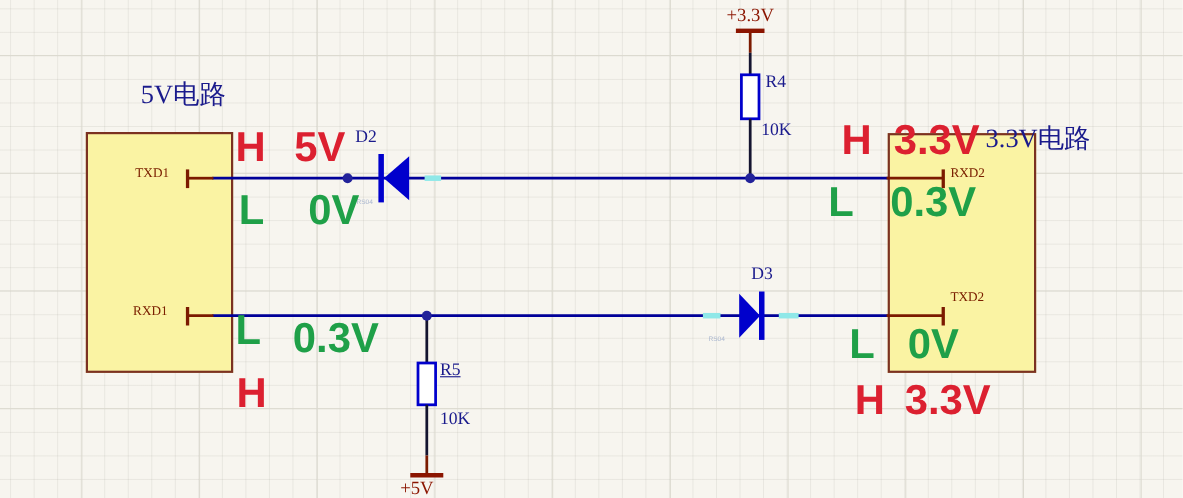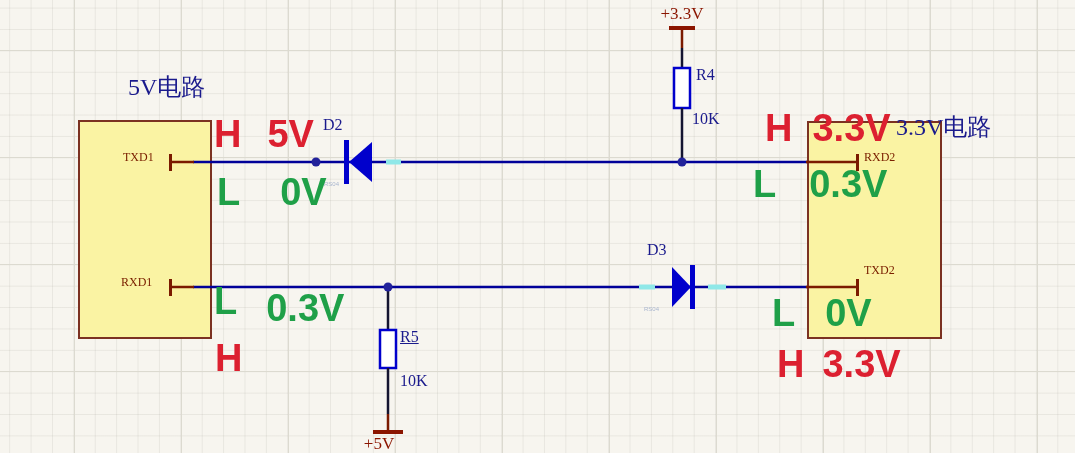--- a/index.html
+++ b/index.html
@@ -37,21 +37,21 @@
   .pin-txd2{left:864px;top:264px;}
   .pwr{font-size:17px;color:#8B1500;width:52px;text-align:center;}
   .pwr-3v3{left:656px;top:4px;}
   .pwr-5v{left:353px;top:434px;}
   .des{font-size:16px;color:#1A1A8C;}
   .r4-ref{left:696px;top:66px;}
   .r4-val{left:692px;top:110px;}
   .r5-ref{left:400px;top:328px;text-decoration:underline;}
   .r5-val{left:400px;top:372px;}
   .d2-ref{left:323px;top:116px;}
-  .d3-ref{left:647px;top:241px;}
+  .d3-ref{left:683px;top:241px;}
   .part{font-size:6px;color:#A9B6CF;font-family:"Liberation Sans","DejaVu Sans",sans-serif;}
   .d2-part{left:324px;top:181px;}
   .d3-part{left:644px;top:306px;}
   .ann{
     position:absolute;display:flex;align-items:flex-start;
     font-family:"Liberation Sans","DejaVu Sans",sans-serif;
     font-weight:bold;font-size:38px;line-height:1;white-space:nowrap;
   }
   .ann.high{color:#DC2030;}
   .ann.low{color:#1FA048;}

